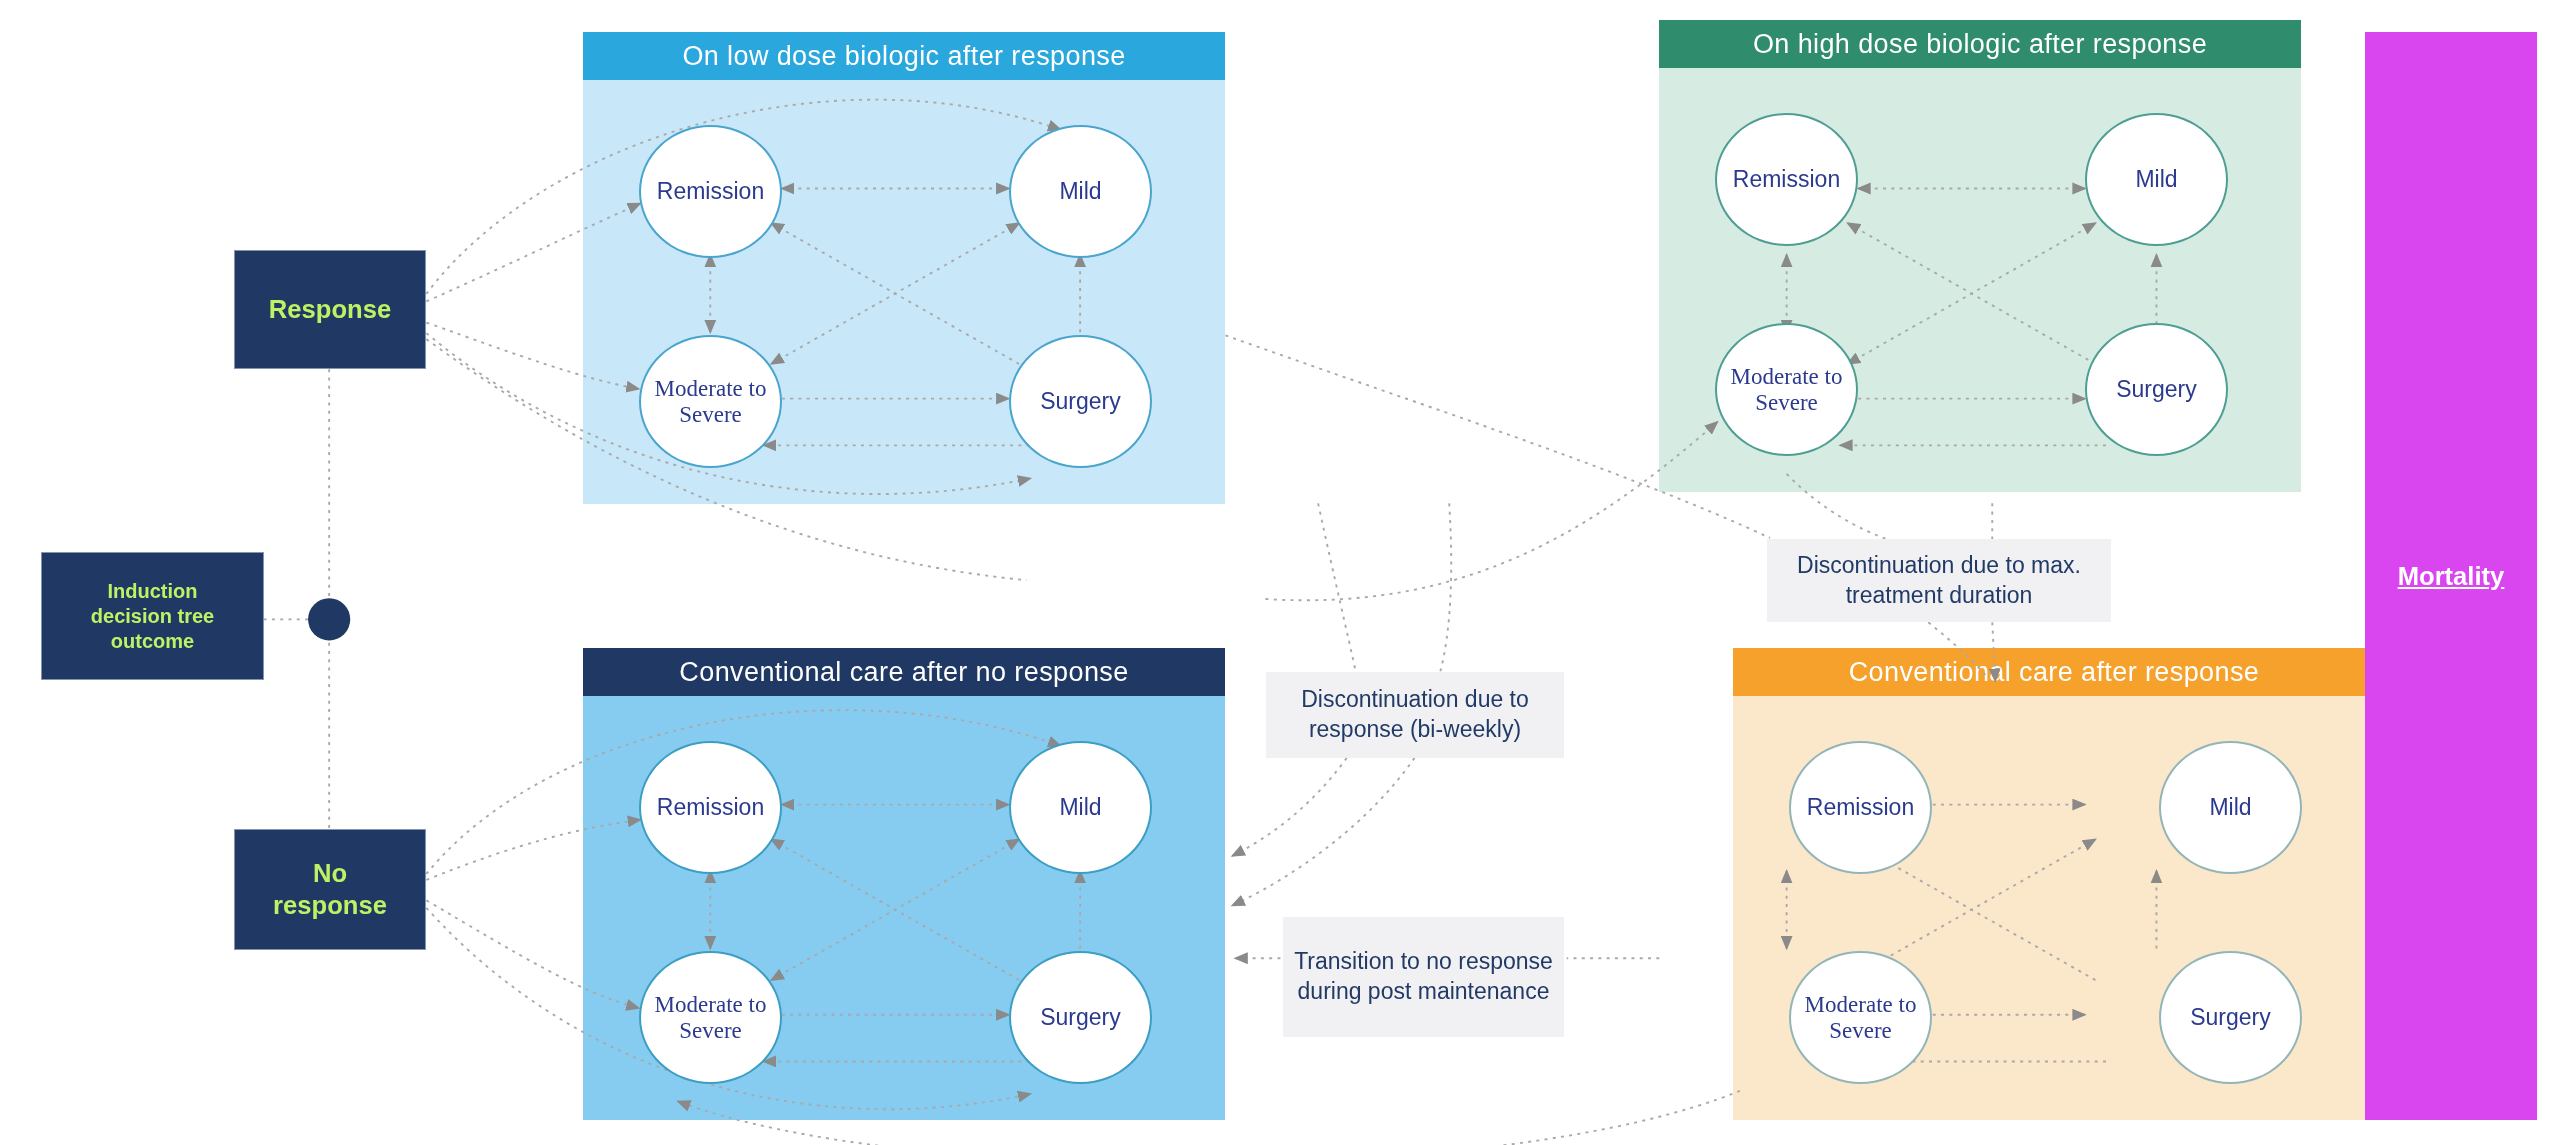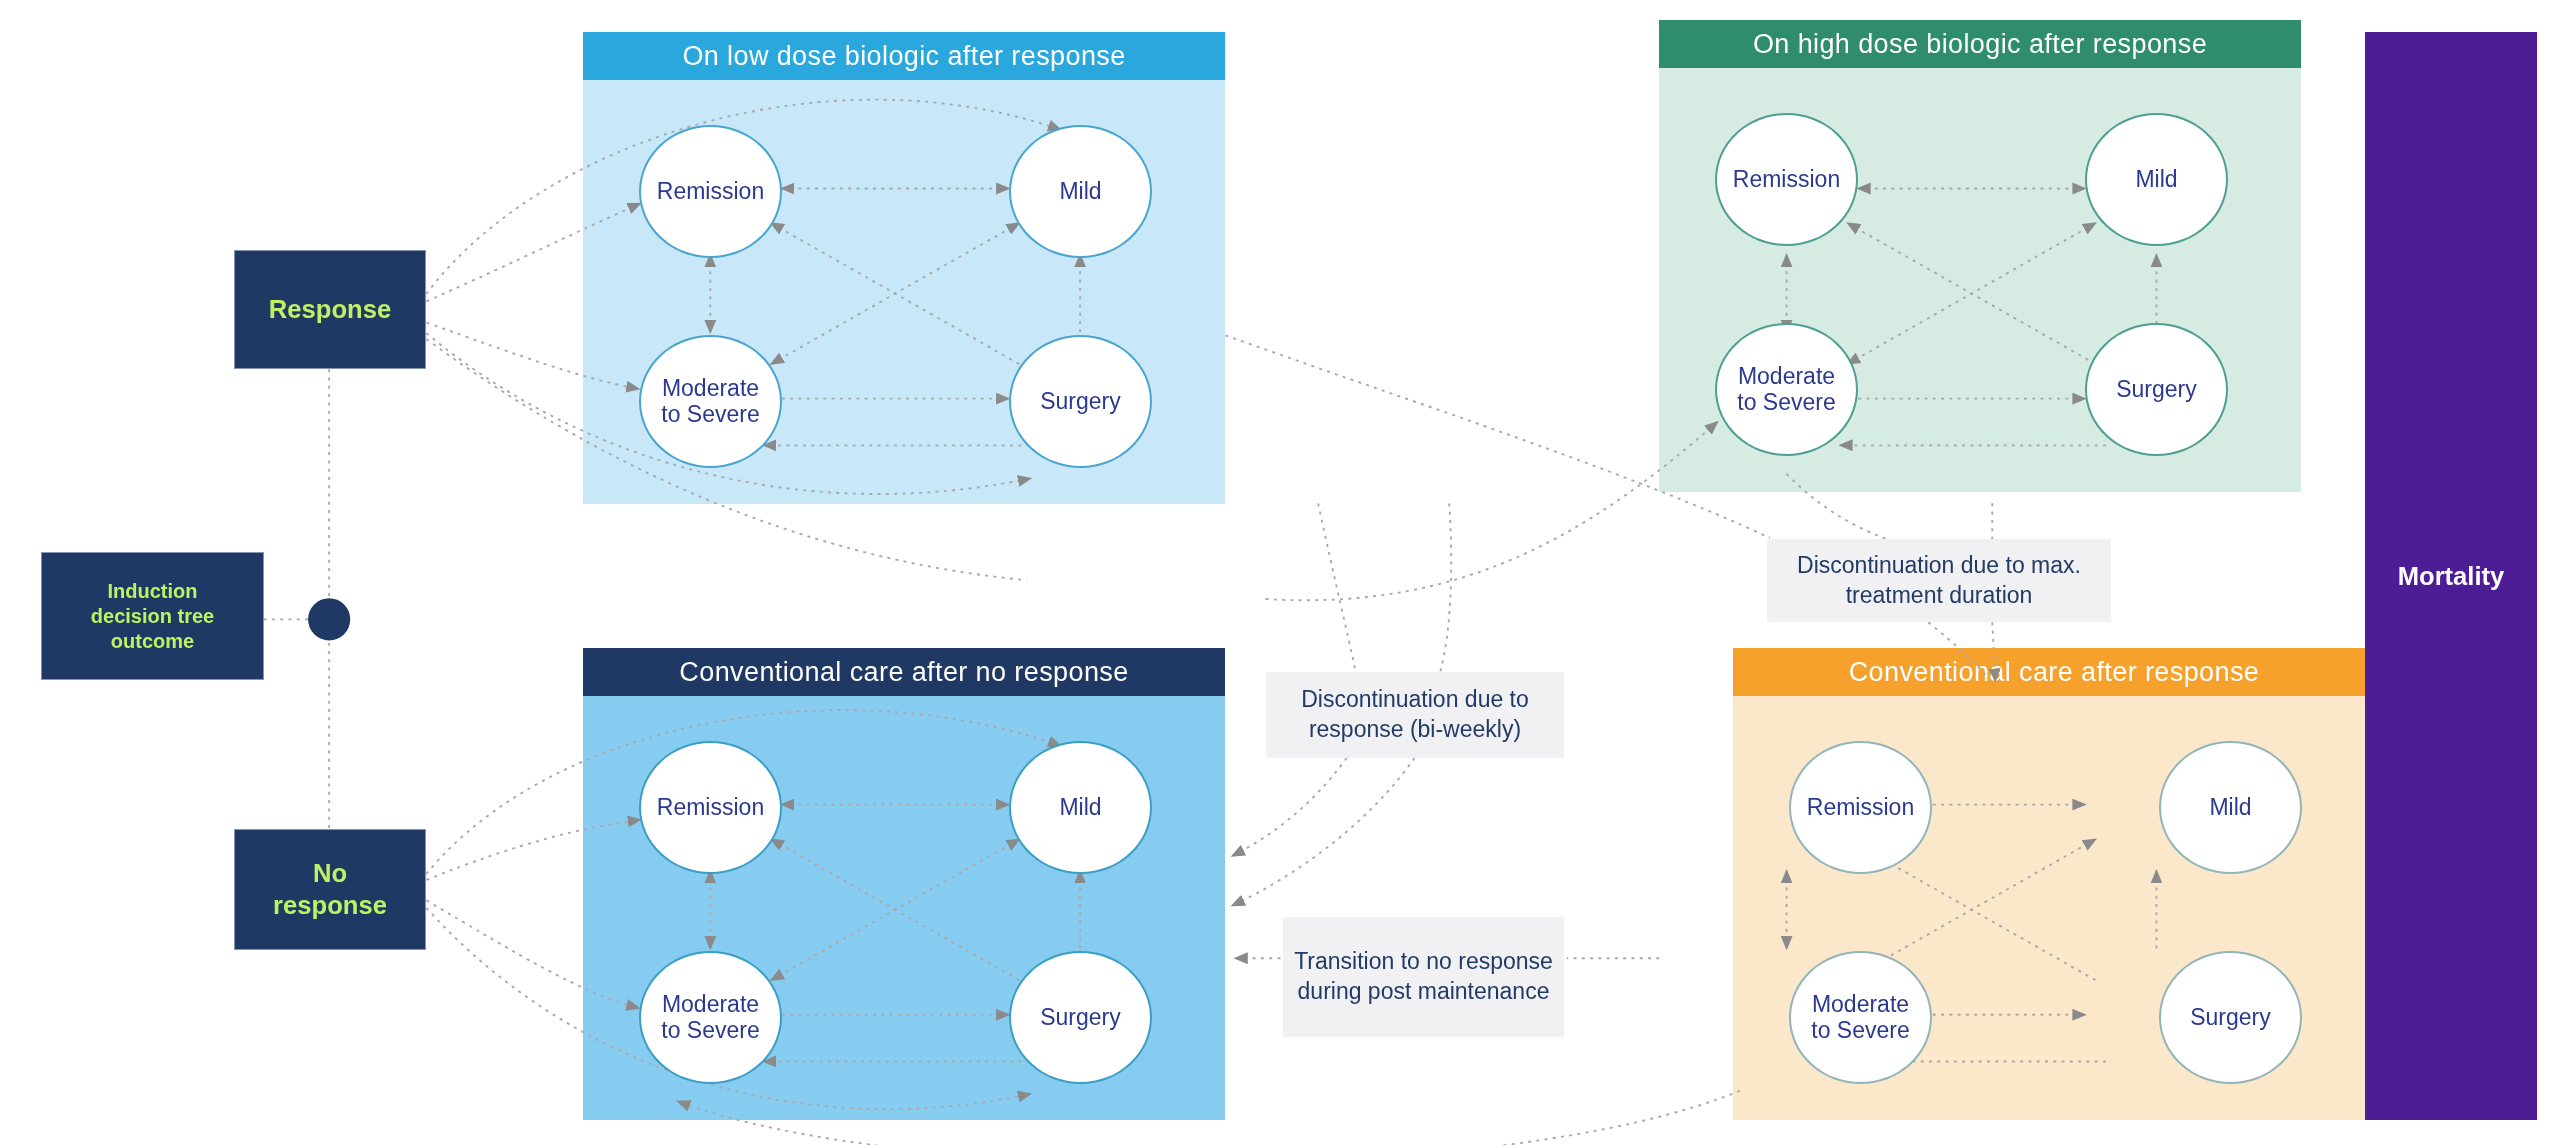--- a/index.html
+++ b/index.html
@@ -12,21 +12,21 @@
     display:flex;align-items:center;justify-content:center;
     color:#ffffff;font-weight:normal;font-size:27px;letter-spacing:0.4px;}
   .panel-body{position:absolute;left:0;top:48px;right:0;bottom:0;}
 
   
   .node{position:absolute;width:143px;height:133px;border-radius:50%;
     background:#ffffff;border:2.3px solid #5BA7BE;z-index:5;
     display:flex;align-items:center;justify-content:center;text-align:center;
     color:#2B3A8E;font-size:23px;line-height:1.12;padding:0 10.5px;box-sizing:border-box;}
   .node.nw{left:56px;top:93px;text-align:right;}  .node.ne{left:426px;top:93px;}
-  .node.sw{left:56px;top:303px;}  .node.se{left:426px;top:303px;}
+  .node.sw{left:56px;top:303px;font-family:Liberation Serif, serif;}  .node.se{left:426px;top:303px;}
 
   
   .navy-box{position:absolute;color:#bef264;font-weight:bold;font-size:25.6px;
     display:flex;align-items:center;justify-content:center;text-align:center;
     white-space:pre-line;line-height:1.25;z-index:6;border:1.5px solid #8493AF;box-sizing:border-box;}
 
   
   .conn-label{position:absolute;background:#F1F1F3;color:#213A66;font-size:23px;
     display:flex;align-items:center;justify-content:center;text-align:center;
     line-height:1.3;z-index:6;padding:4.5px 7.5px;box-sizing:border-box;}
@@ -214,18 +214,18 @@
   <div class="navy-box" style="left: 234px; top: 829px; width: 192px; height: 121px; background: rgb(31, 56, 100);">No
 response</div>
 
 
   <div class="conn-label" style="left:1767px;top:539px;width:344px;height:83px;">Discontinuation due to max. treatment duration</div>
 
   <div class="conn-label" style="left:1266px;top:672px;width:298px;height:86px;">Discontinuation due to response (bi-weekly)</div>
 
   <div class="conn-label" style="left:1283px;top:917px;width:281px;height:120px;">Transition to no response during post maintenance</div>
 
-  <div class="mortality" style="background: #4c1d95;">
+  <div class="mortality" style="background: #d946ef; text-decoration: underline;">
     <span>Mortality</span>
   </div>
 
 </div>
 
 
 </body></html>

